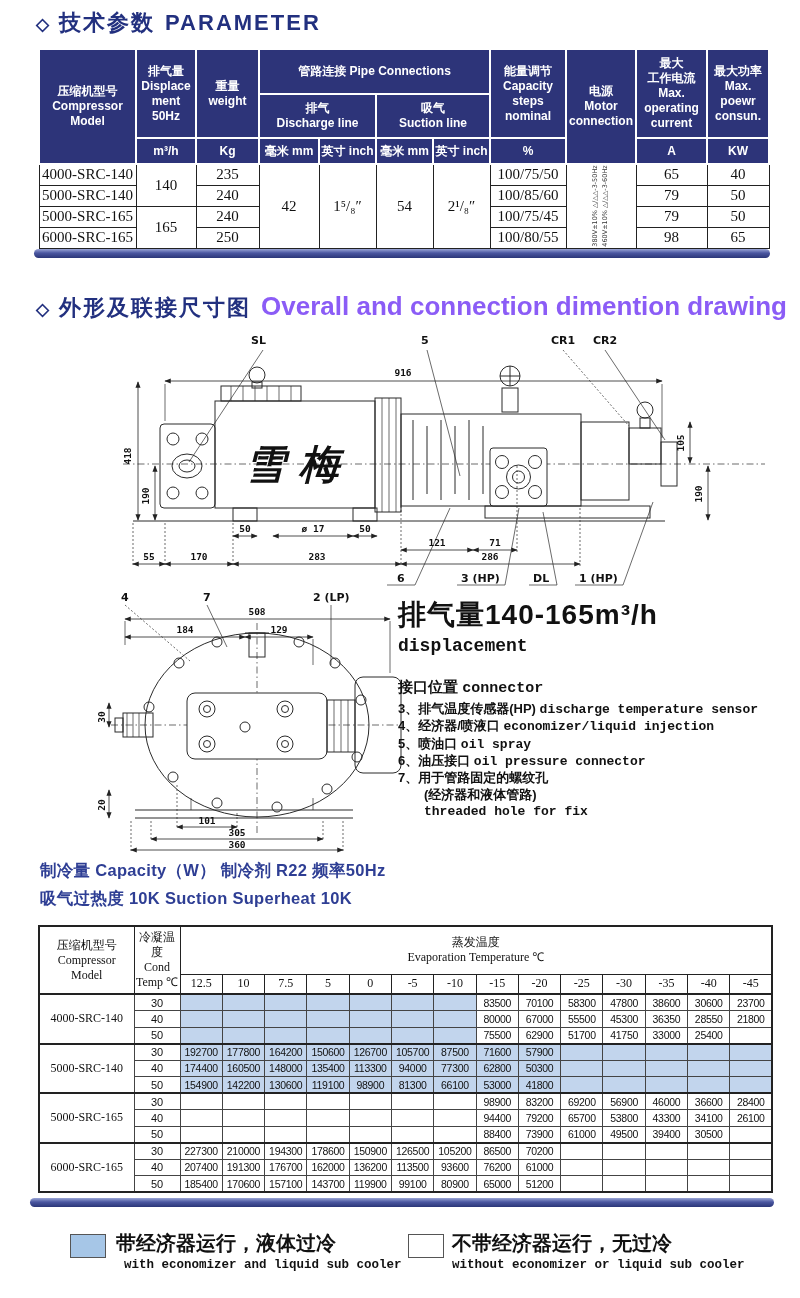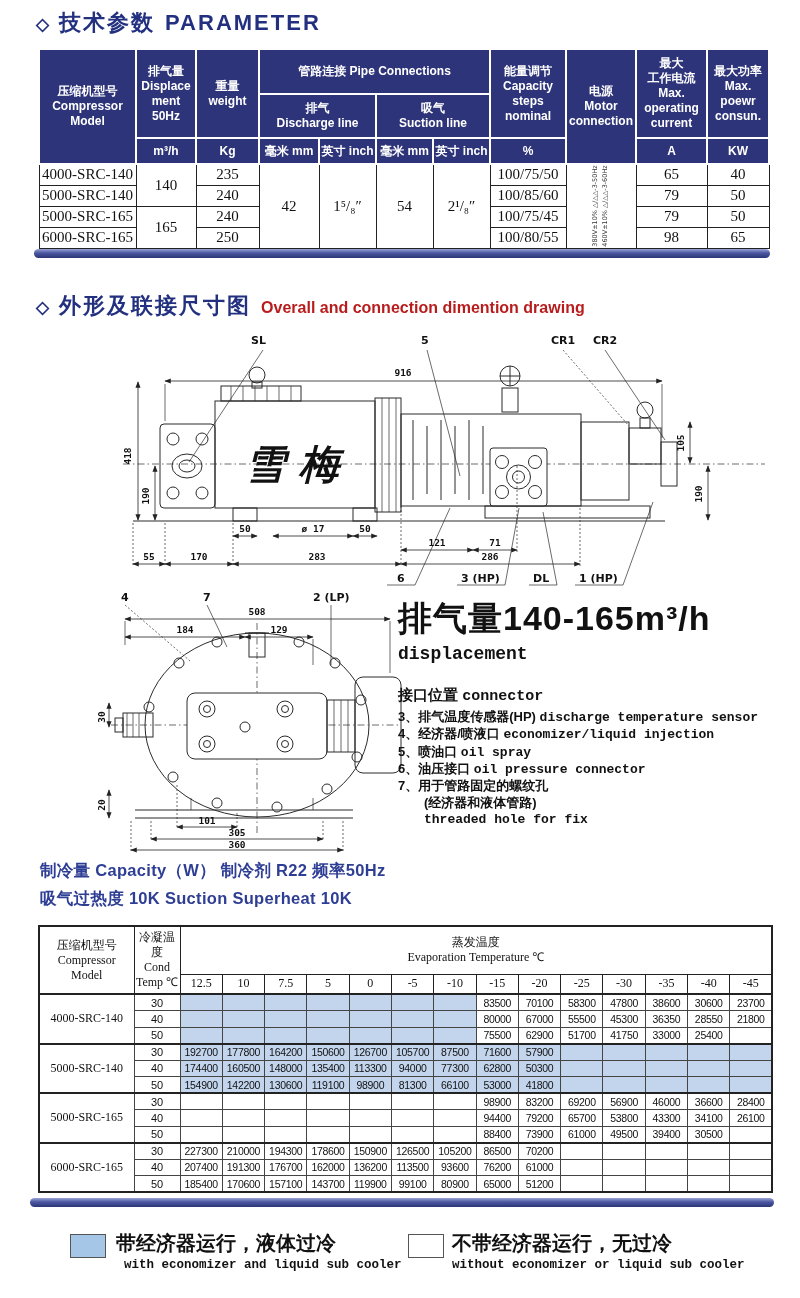--- a/index.html
+++ b/index.html
@@ -6,21 +6,21 @@
     --navy:#2d3479; --accent:#22307f; --cellblue:#c2d5ed; --legendblue:#a6c6e7;
   }
   *{box-sizing:border-box;margin:0;padding:0;}
   html,body{background:#fff;}
   .page{position:relative;width:800px;height:1298px;background:#fff;overflow:hidden;
          font-family:"Liberation Sans",sans-serif;color:#111;}
   
   .sec-head{position:absolute;left:36px;display:flex;align-items:baseline;gap:10px;}
   .diamond{color:var(--accent);font-size:17px;font-weight:bold;}
   .head-zh{color:var(--accent);font-size:22px;font-weight:bold;letter-spacing:2px;}
-  .head-en{color:#b91c1c;font-size:16px;font-weight:bold;}
+  .head-en{color:#8b5cf6;font-size:26px;font-weight:bold;}
   
   table{border-collapse:collapse;}
   .param-table{position:absolute;left:38px;top:48px;width:730px;table-layout:fixed;}
   .param-table th{background:var(--navy);color:#fff;border:2px solid #fff;
     font-size:12px;font-weight:bold;white-space:pre-line;line-height:1.25;text-align:center;vertical-align:middle;padding:1px;}
   .param-table td{border:1px solid #222;text-align:center;vertical-align:middle;
     font-family:"Liberation Serif",serif;font-size:15px;height:21px;background:#fff;}
   .motor-cell{position:relative;}
   .motor-rot{position:absolute;left:50%;top:50%;transform:translate(-50%,-50%) rotate(-90deg);
     font-family:"DejaVu Sans",sans-serif;font-size:6.5px;line-height:1.5;white-space:nowrap;color:#333;}
@@ -32,21 +32,21 @@
   .thin{stroke-width:0.7;}
   .cl{stroke-dasharray:7 3 1.5 3;stroke-width:0.7;}
   .dot{stroke-dasharray:2 2;stroke-width:0.7;}
   .dim{stroke:#222;stroke-width:0.8;}
   .dt{font:bold 9.5px "DejaVu Sans Mono",monospace;fill:#111;stroke:none;}
   .lb{font:bold 11px "DejaVu Sans",sans-serif;fill:#111;stroke:none;}
   .logo{font:bold 40px "DejaVu Serif",serif;fill:#111;stroke:none;font-style:italic;}
   svg text{stroke:none;}
   
   .notes{position:absolute;left:398px;top:596px;width:392px;}
-  .disp-title{font-size:34px;font-weight:bold;color:#111;letter-spacing:1px;}
+  .disp-title{font-size:28px;font-weight:bold;color:#111;letter-spacing:1px;}
   .disp-sub{font-family:"Liberation Mono",monospace;font-weight:bold;font-size:18px;margin-top:2px;}
   .conn-title{margin-top:22px;font-size:15px;font-weight:bold;}
   .conn-title .en{font-family:"Liberation Mono",monospace;}
   .conn-items{margin-top:4px;}
   .conn-item{font-size:13px;line-height:16.3px;font-weight:bold;white-space:nowrap;}
   .conn-item .en{font-family:"Liberation Mono",monospace;font-weight:bold;}
   .conn-sub{padding-left:26px;font-size:13px;line-height:16.3px;font-weight:bold;}
   .conn-sub.en{font-family:"Liberation Mono",monospace;}
   
   .cap-title{position:absolute;left:40px;color:#2e3e94;font-size:16.5px;font-weight:bold;letter-spacing:0.3px;}

